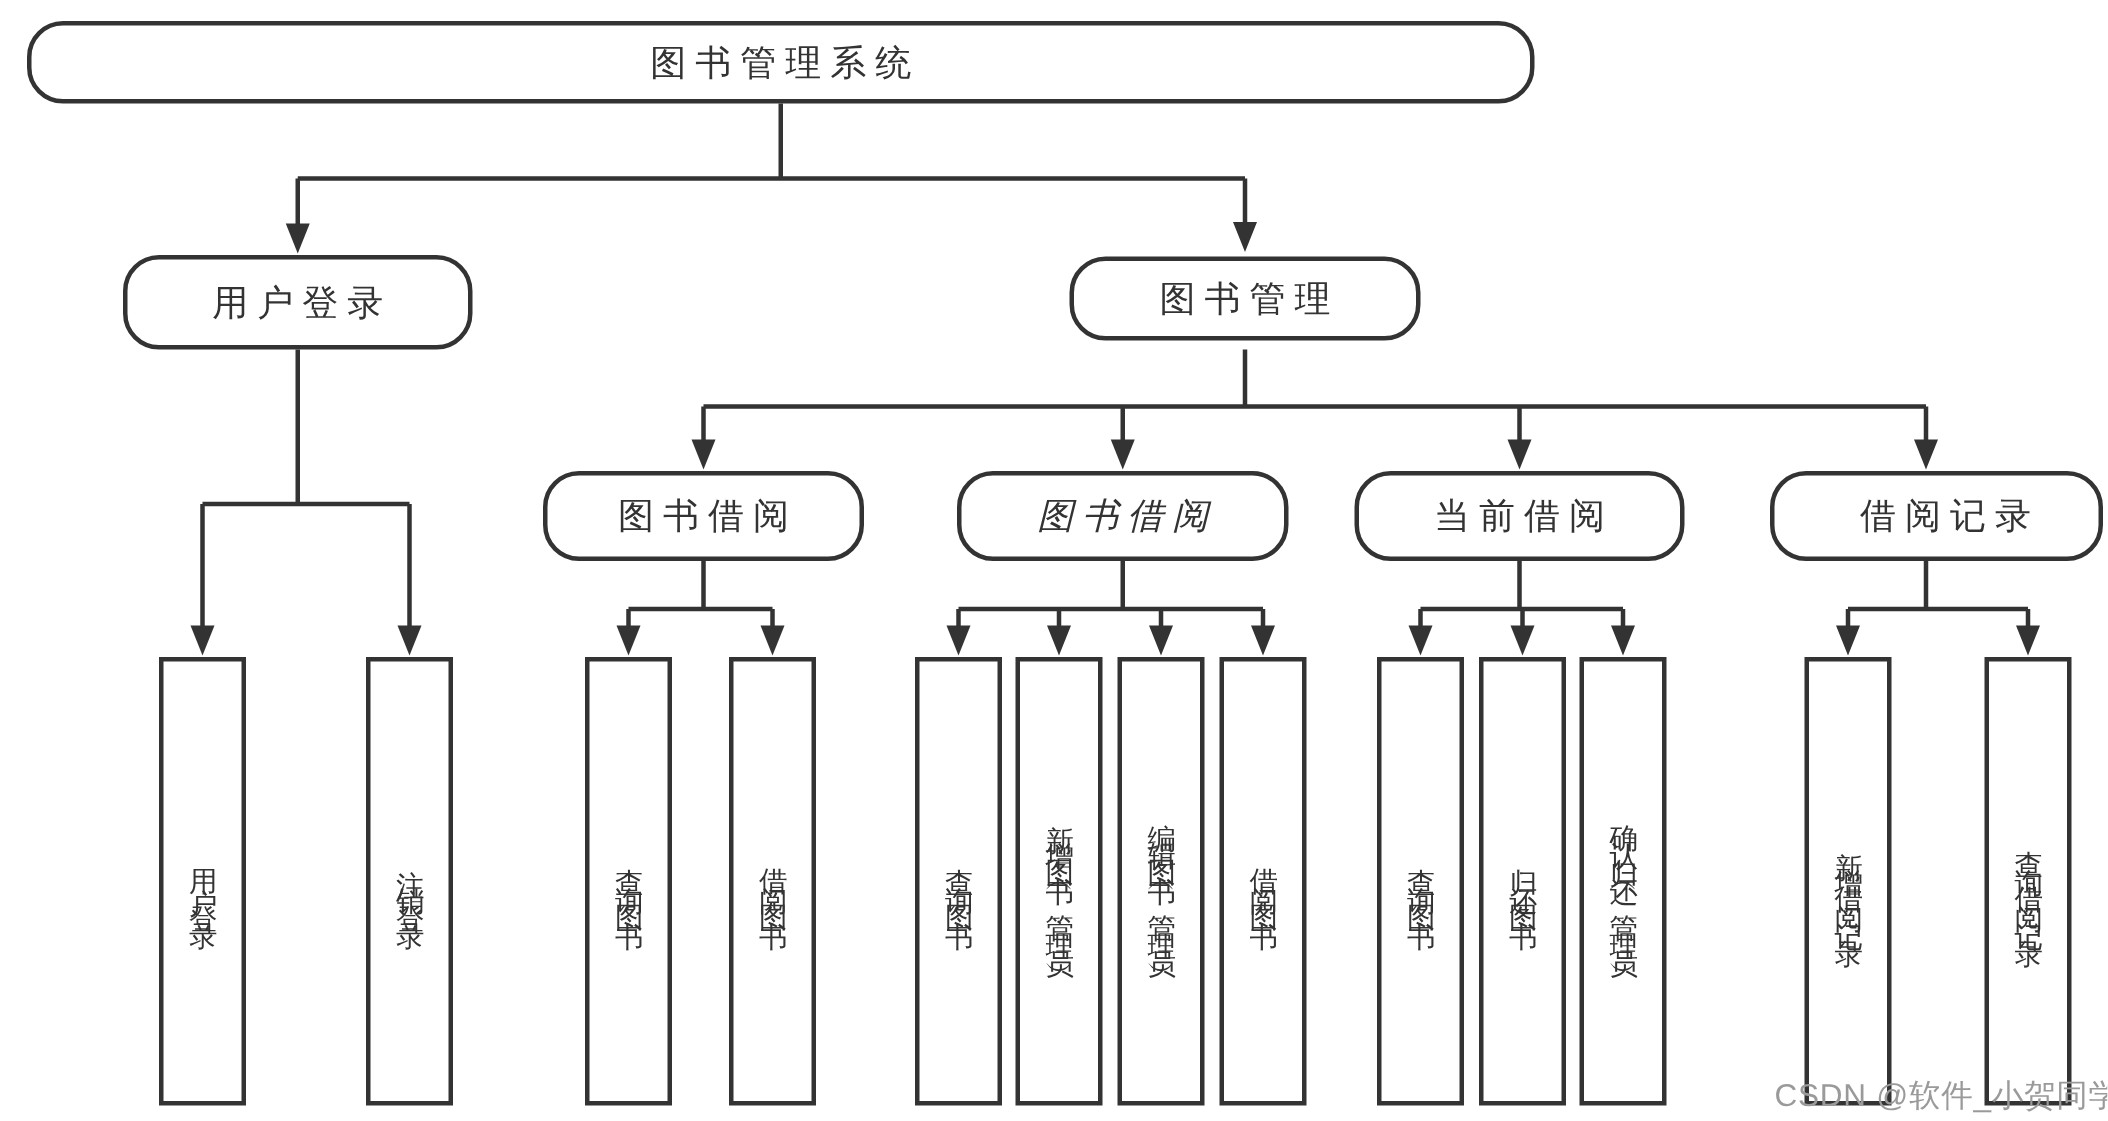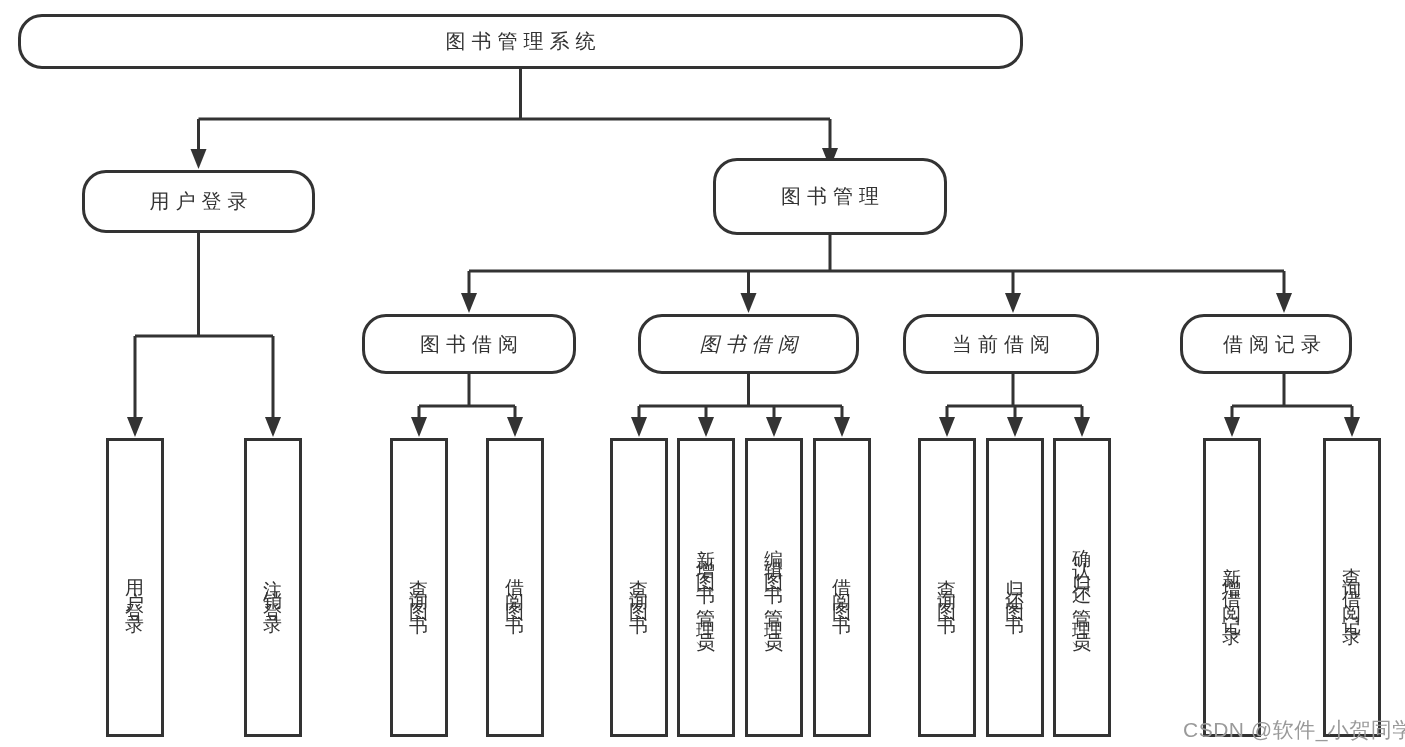--- a/index.html
+++ b/index.html
@@ -26,21 +26,21 @@
   .box {
     position: absolute;
     box-sizing: border-box;
     border: 3px solid #333333;
     background: #ffffff;
     display: flex;
     align-items: center;
     justify-content: center;
     text-align: center;
   }
-  .h { font-size: 20px; border-radius: 24px; }
+  .h { font-size: 24px; border-radius: 24px; }
   .h span { letter-spacing: 6px; margin-right: -6px; white-space: nowrap; }
   .v {
     top: 438px;
     width: 58px;
     height: 299px;
     writing-mode: vertical-rl;
     font-size: 19px;
   }
   .v span { letter-spacing: 12px; line-height: 1; }
   .watermark {
@@ -89,34 +89,34 @@
     </g>
   </svg>
 
   <div class="box h" style="left:18px; top:14px; width:1005px; height:55px;">
     <span>图书管理系统</span>
   </div>
 
   <div class="box h" style="left:82px; top:170px; width:233px; height:63px;">
     <span>用户登录</span>
   </div>
-  <div class="box h" style="left:713px; top:158px; width:234px; height:77px;">
+  <div class="box h" style="left:713px; top:171px; width:234px; height:56px;">
     <span>图书管理</span>
   </div>
 
   <div class="box h" style="left:362px; top:314px; width:214px; height:60px;">
     <span>图书借阅</span>
   </div>
   <div class="box h" style="left:638px; top:314px; width:221px; height:60px;font-style:italic;">
     <span>图书借阅</span>
   </div>
-  <div class="box h" style="left:903px; top:314px; width:196px; height:60px;">
+  <div class="box h" style="left:903px; top:314px; width:220px; height:60px;">
     <span>当前借阅</span>
   </div>
-  <div class="box h" style="left:1180px; top:314px; width:172px; height:60px;padding-left:12px;">
+  <div class="box h" style="left:1180px; top:314px; width:222px; height:60px;padding-left:12px;">
     <span>借阅记录</span>
   </div>
 
   <div class="box v" style="left:106px;">
     <span>用户登录</span>
   </div>
   <div class="box v" style="left:244px;">
     <span>注销登录</span>
   </div>
 

